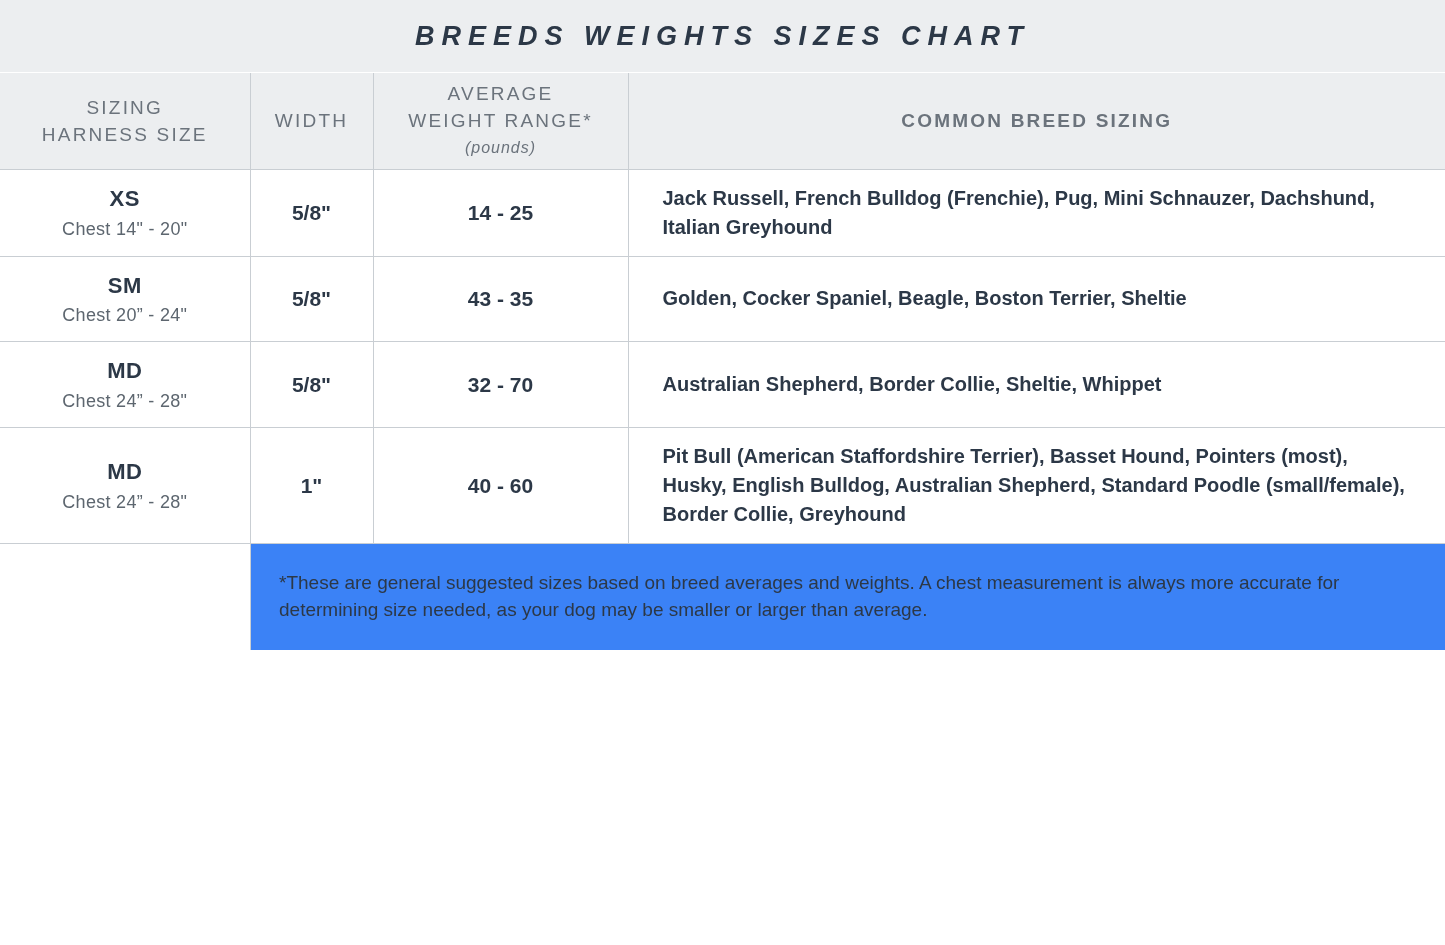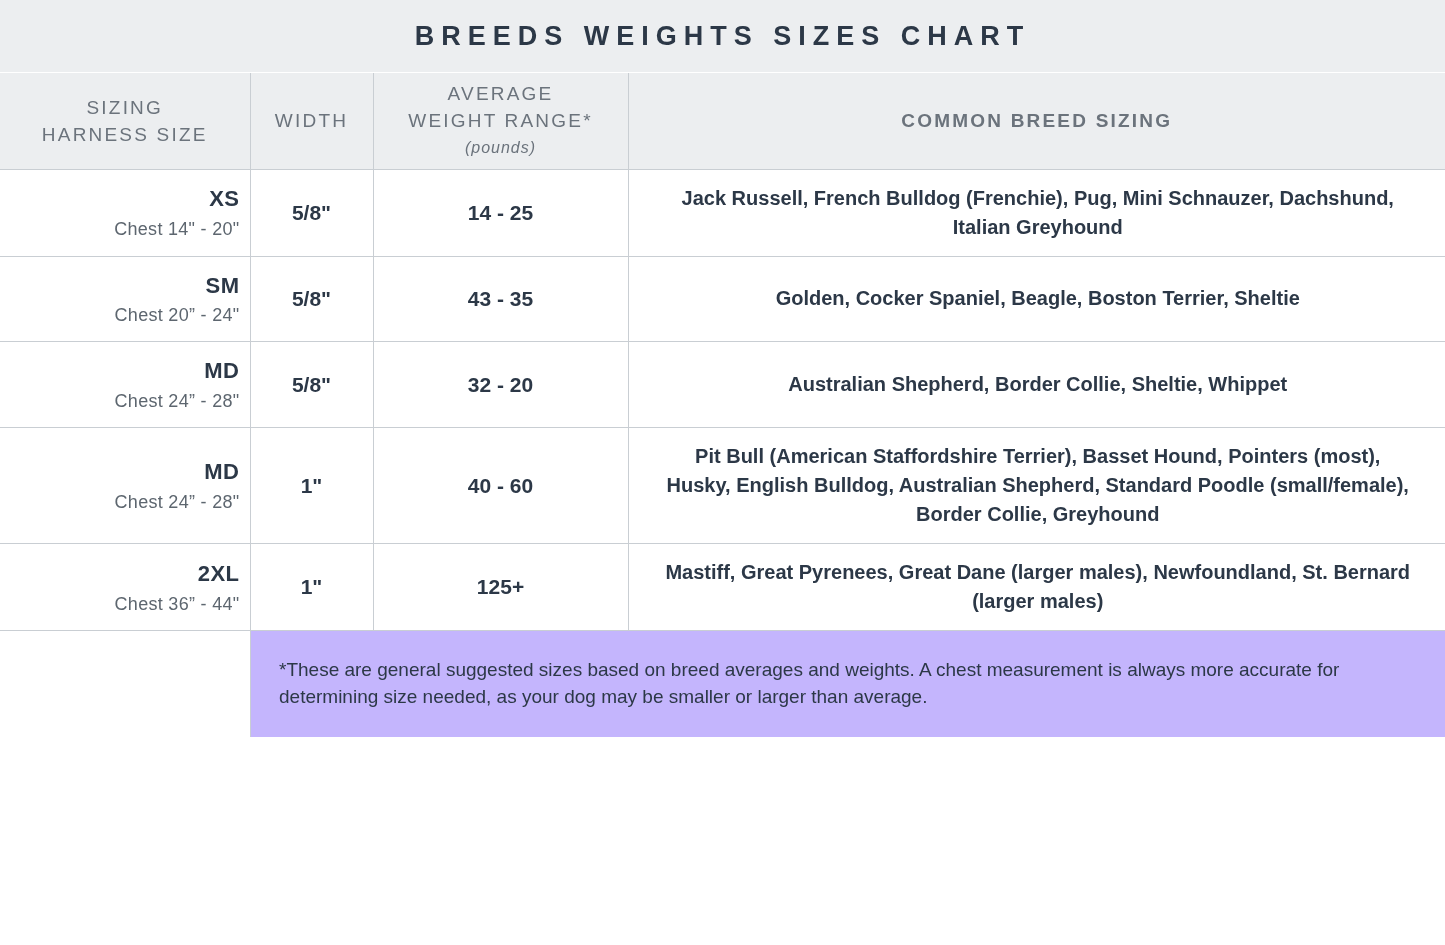--- a/index.html
+++ b/index.html
@@ -22,20 +22,21 @@
   }
 
   
   .title-bar {
     height: 72px;
     background: #eceef0;
     display: flex;
     align-items: center;
     justify-content: center;
     border-bottom: 1px solid #ffffff;
+    font-style: italic;
   }
   .title-bar .title {
     font-size: 27px;
     font-weight: bold;
     letter-spacing: 7px;
     color: #2c3847;
   }
 
   
   table.chart {
@@ -75,21 +76,21 @@
   tbody td {
     border-top: 1px solid #c9ced3;
     border-right: 1px solid #c9ced3;
     padding: 14px 10px;
     vertical-align: middle;
     box-sizing: border-box;
   }
   tbody td:last-child { border-right: none; }
 
   td.size-cell {
-    text-align: right;
+    text-align: center;
     line-height: 1.35;
     margin-top: 45px;
   }
   td.size-cell .sz {
     display: block;
     font-size: 22px;
     font-weight: bold;
     color: #2c3847;
     letter-spacing: 0.5px;
   }
@@ -106,36 +107,36 @@
     font-weight: bold;
     color: #2c3847;
   }
   td.breeds-cell {
     font-size: 20px;
     font-weight: bold;
     color: #2c3847;
     line-height: 1.45;
     padding-left: 34px;
     padding-right: 32px;
-    text-align: center;
+    text-align: left;
   }
 
   
   .footnote-row {
     display: flex;
     border-top: 1px solid #c9ced3;
   }
   .footnote-spacer {
     width: 250px;
     background: #ffffff;
     border-right: 1px solid #c9ced3;
   }
   .footnote {
     flex: 1;
-    background: #c4b5fd;
+    background: #3b82f6;
     padding: 26px 60px 26px 28px;
     font-size: 19px;
     line-height: 1.42;
     color: #2c3847;
     box-sizing: border-box;
   }
 </style>
 </head>
 <body>
 
@@ -192,45 +193,36 @@
         <td class="weight-cell">43 - 35</td>
         <td class="breeds-cell">Golden, Cocker Spaniel, Beagle, Boston Terrier, Sheltie</td>
       </tr>
 
       <tr>
         <td class="size-cell">
           <span class="sz">MD</span>
           <span class="chest">Chest 24” - 28"</span>
         </td>
         <td class="width-cell">5/8"</td>
-        <td class="weight-cell">32 - 20</td>
+        <td class="weight-cell">32 - 70</td>
         <td class="breeds-cell">Australian Shepherd, Border Collie, Sheltie, Whippet</td>
       </tr>
 
       <tr>
         <td class="size-cell">
           <span class="sz">MD</span>
           <span class="chest">Chest 24” - 28"</span>
         </td>
         <td class="width-cell">1"</td>
         <td class="weight-cell">40 - 60</td>
         <td class="breeds-cell">Pit Bull (American Staffordshire Terrier), Basset Hound, Pointers (most), Husky, English Bulldog, Australian Shepherd, Standard Poodle (small/female), Border Collie, Greyhound</td>
       </tr>
 
 
 
-      <tr>
-        <td class="size-cell">
-          <span class="sz">2XL</span>
-          <span class="chest">Chest 36” - 44"</span>
-        </td>
-        <td class="width-cell">1"</td>
-        <td class="weight-cell">125+</td>
-        <td class="breeds-cell">Mastiff, Great Pyrenees, Great Dane (larger males), Newfoundland, St. Bernard (larger males)</td>
-      </tr>
 
     </tbody>
   </table>
 
   <div class="footnote-row">
     <div class="footnote-spacer"></div>
     <div class="footnote">*These are general suggested sizes based on breed averages and weights.  A chest measurement is always more accurate for determining size needed, as your dog may be smaller or larger than average.</div>
   </div>
 
 </div>

